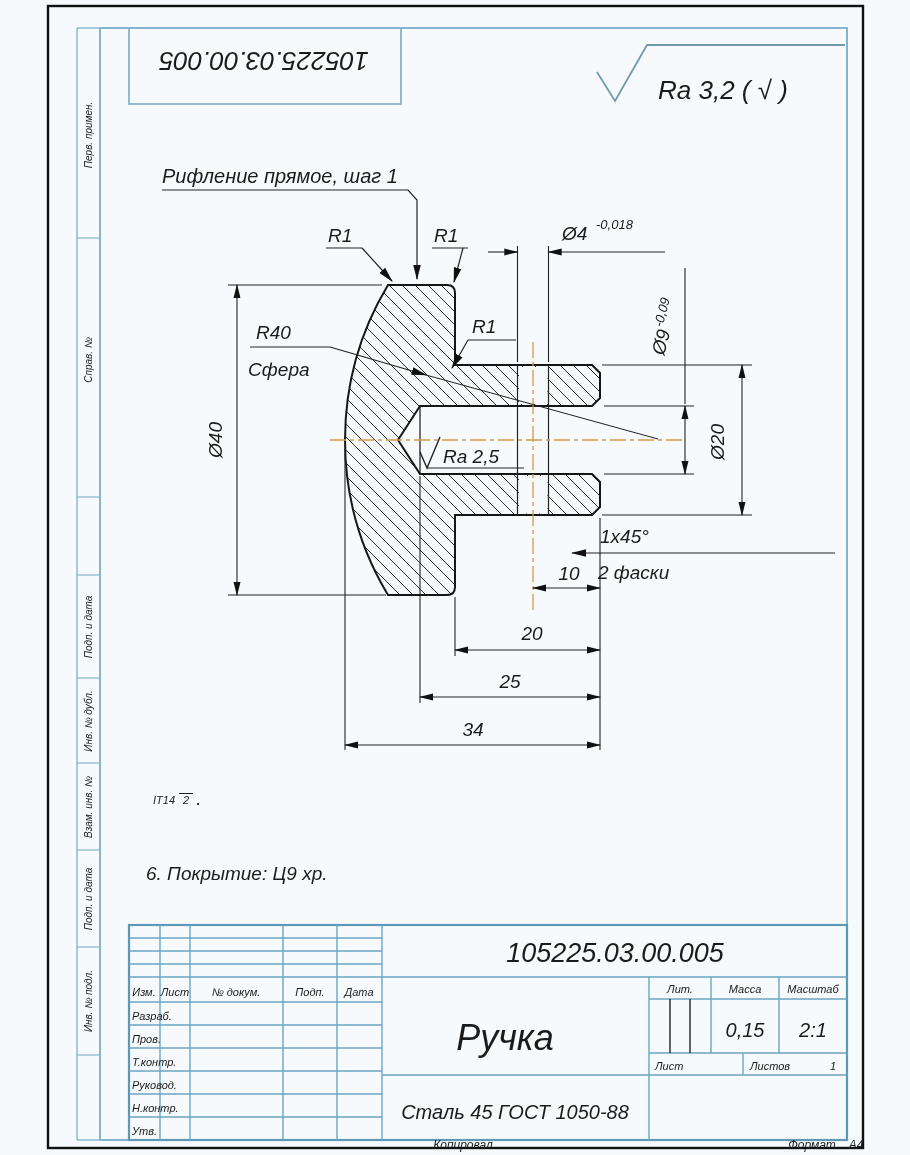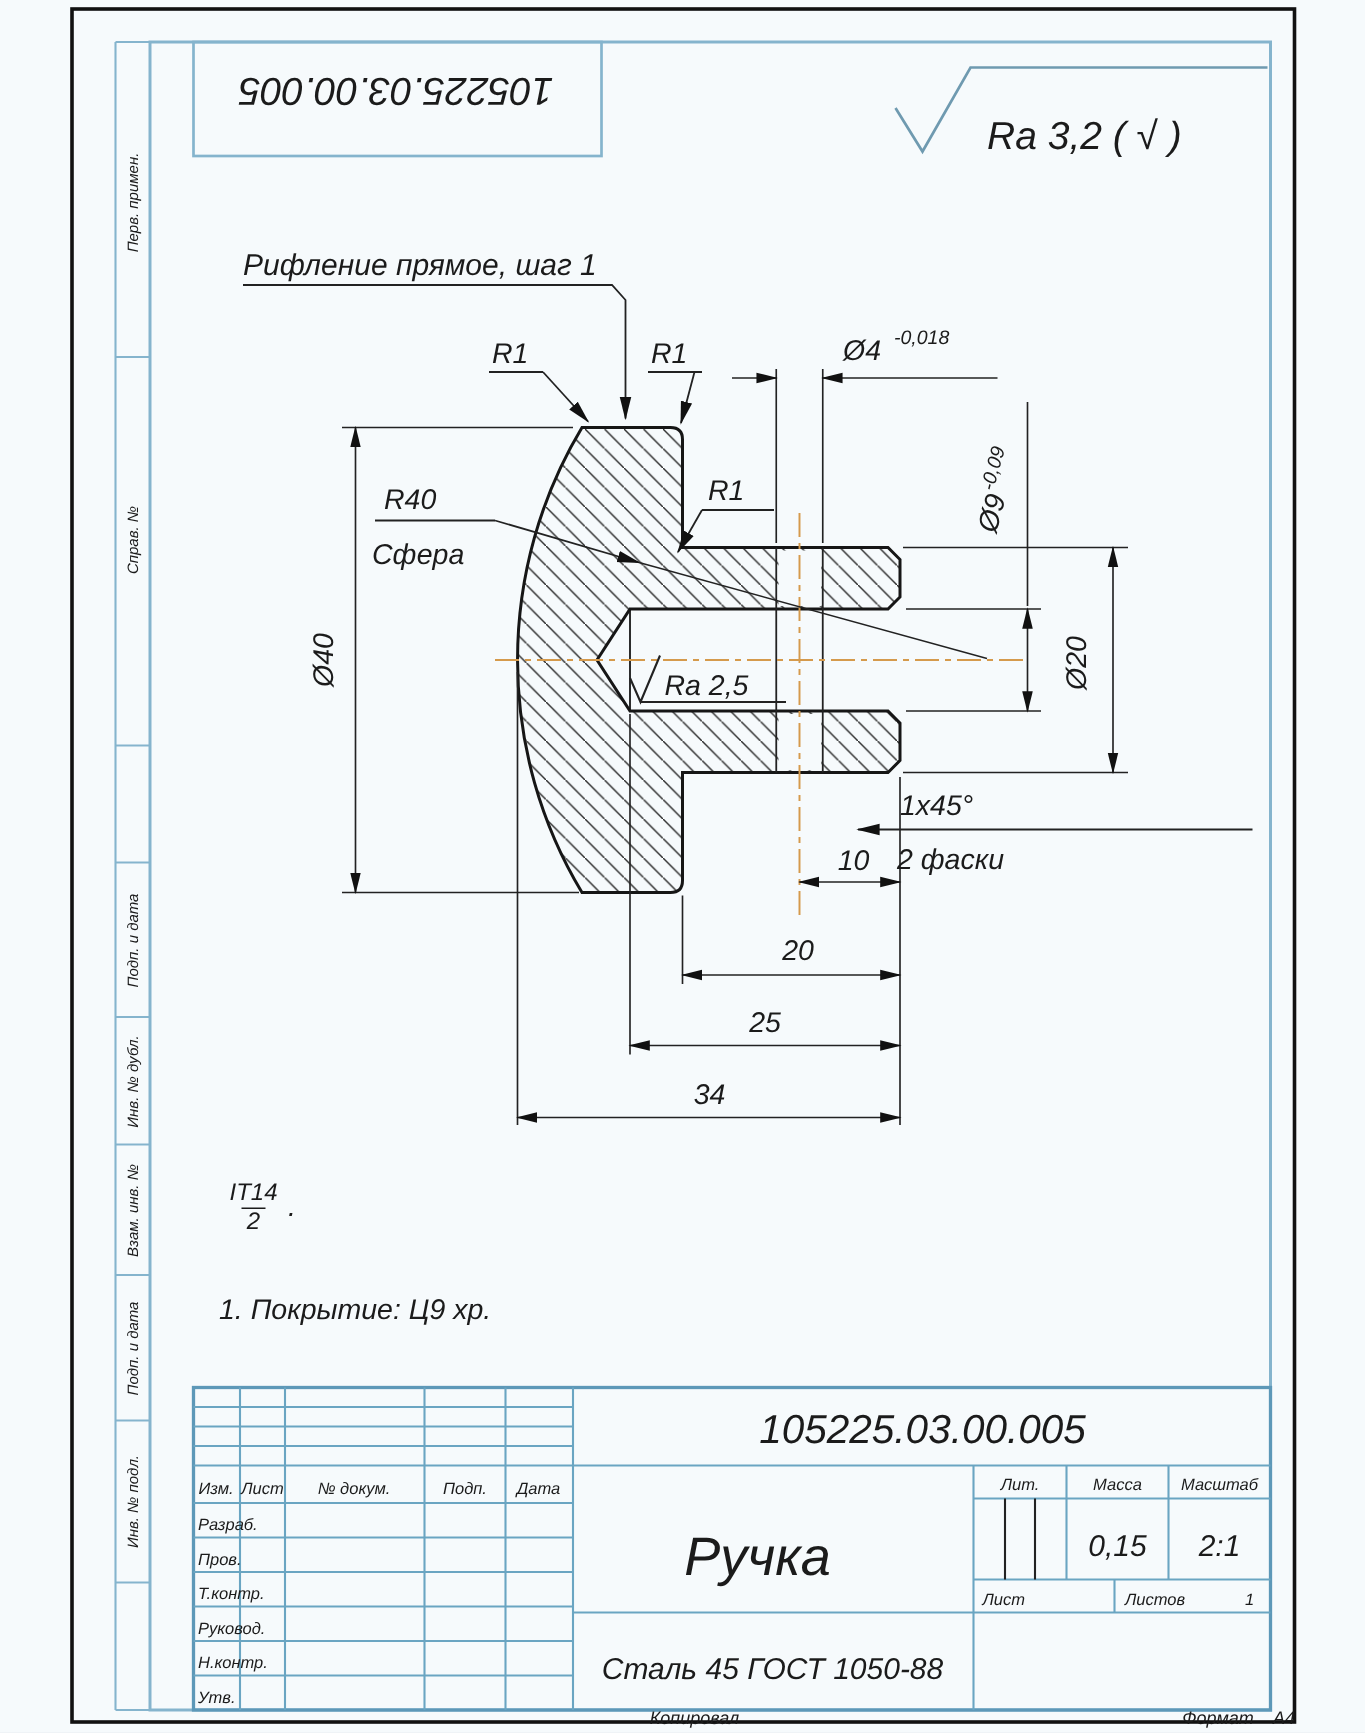--- a/index.html
+++ b/index.html
@@ -8,22 +8,22 @@
   .page svg{position:absolute;left:0;top:0;}
   
   text{font-family:"Liberation Sans",sans-serif;font-style:italic;fill:#1b1b1b;}
   .t10{font-size:10px;} .t11{font-size:11px;} .t12{font-size:12px;}
   .t13{font-size:13px;} .t19{font-size:19px;} .t20{font-size:20px;}
   .t26{font-size:26px;} .t27{font-size:27px;} .t36{font-size:36px;}
   .mid{text-anchor:middle;}
   
   .note{position:absolute;font-style:italic;font-size:19px;color:#1b1b1b;white-space:nowrap;
         font-family:"Liberation Sans",sans-serif;}
-  .frac{display:inline-flex;flex-direction:column;align-items:center;line-height:1.05;
-        font-size:16px;vertical-align:middle;margin:0 3px;}
+  .frac{display:inline-flex;flex-direction:row;align-items:flex-end;line-height:1.05;
+        font-size:11px;vertical-align:middle;margin:0 3px;}
   .frac .den{border-top:1.6px solid #1b1b1b;padding:1px 4px 0 4px;}
   .frac .num{padding:0 4px;}
 </style>
 </head>
 <body>
 
 <div class="page">
 
 <svg width="910" height="1155" viewBox="0 0 910 1155">
   <defs>
@@ -255,16 +255,16 @@
   </g>
 </svg>
 
 <div class="note" style="left:146px;top:788px">
   <span class="frac">
         <span class="num">IT14</span>
         <span class="den">2</span>
       </span><span>.</span>
 </div>
 <div class="note" style="left:146px;top:863px">
-  <span>1. Покрытие: Ц9 хр.</span>
+  <span>6. Покрытие: Ц9 хр.</span>
 </div>
 
 </div>
 
 </body></html>

